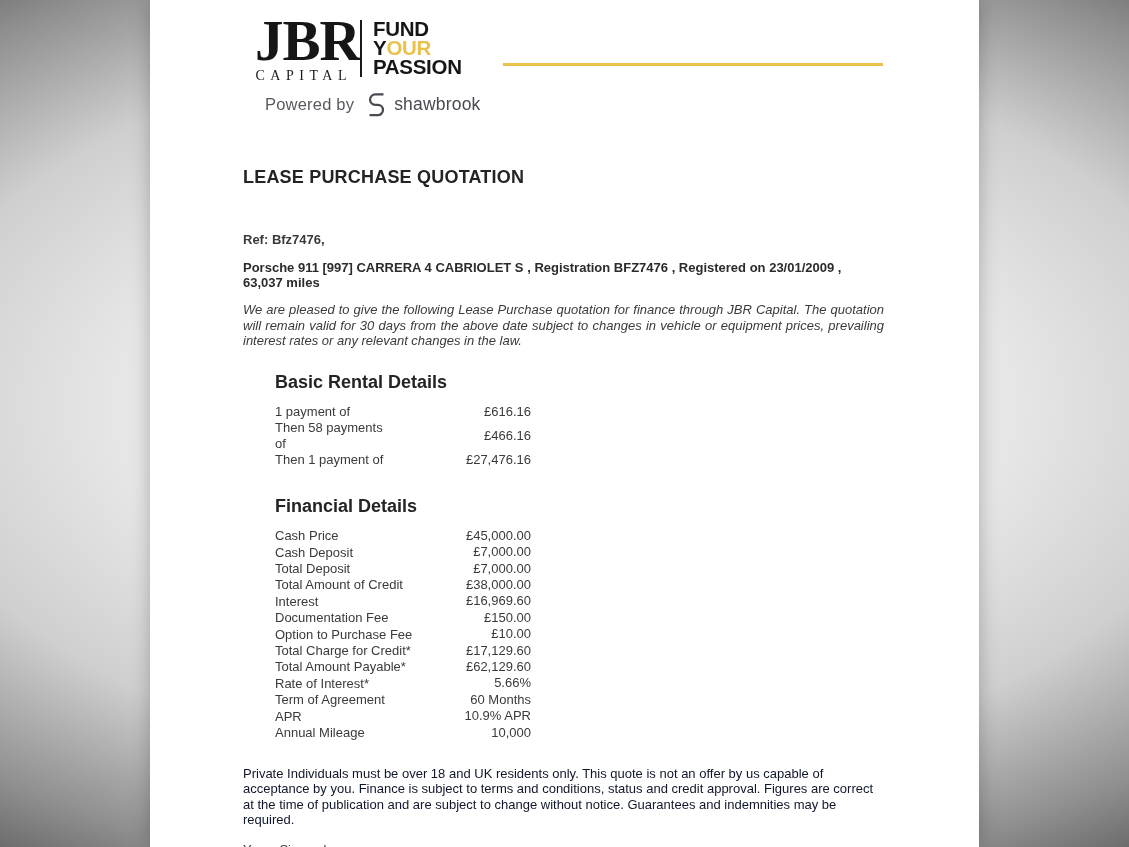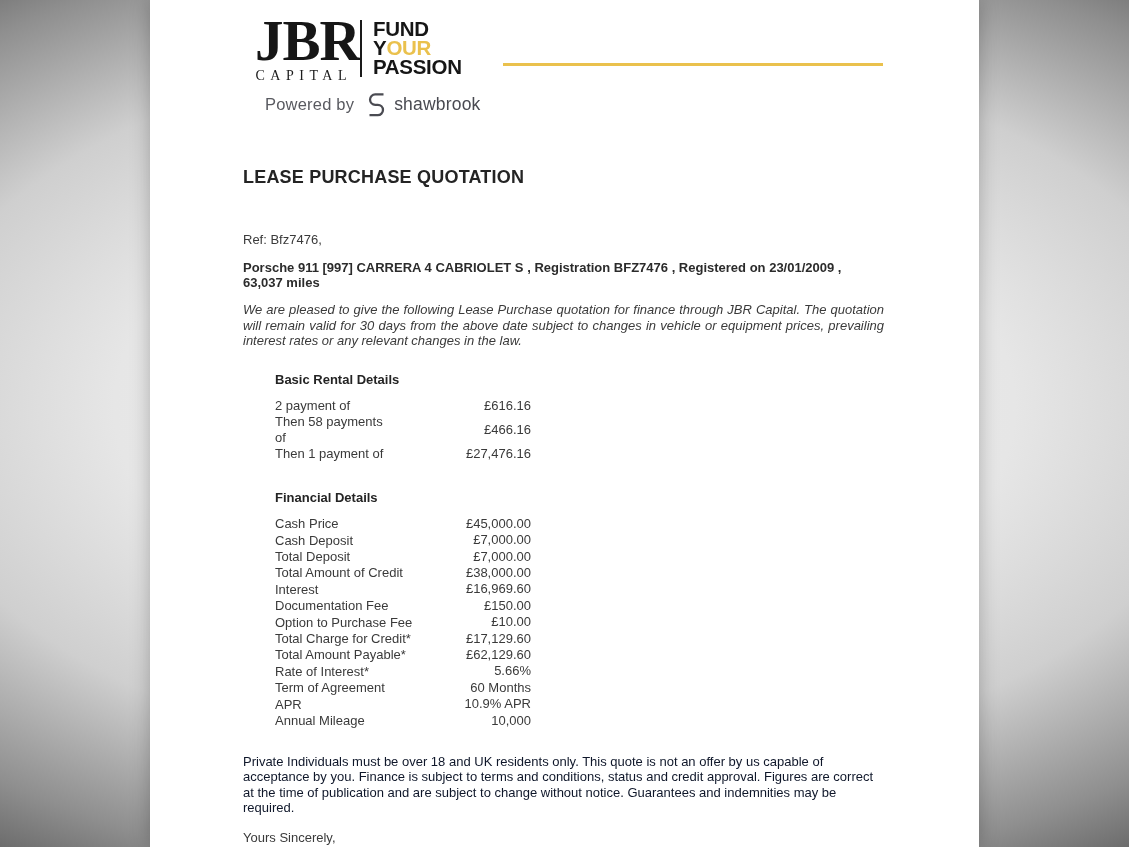--- a/index.html
+++ b/index.html
@@ -79,34 +79,34 @@
   .partner-name { font-size: 17.5px; color: #494a51; font-weight: 500; letter-spacing: 0.2px; }
 
   
   .doc-title {
     margin-top: 49px;
     font-size: 18px;
     font-weight: 700;
     letter-spacing: 0.2px;
     color: #242424;
   }
-  .ref-line { margin-top: 44px; font-size: 13px; color: #3a3a3a; }
+  .ref-line { margin-top: 44px; font-size: 13px; color: #3a3a3a; font-weight: bold; }
   .vehicle-line { margin-top: 13px; font-size: 13px; font-weight: 700; color: #2b2b2b; }
   .intro-para {
     margin-top: 12px;
     font-size: 13px;
     line-height: 15.5px;
     color: #3a3a3a;
     text-align: justify;
     font-style: italic;
   }
 
   .section { margin-left: 32px; }
   .section-heading {
-    font-size: 13px;
+    font-size: 18px;
     font-weight: 700;
     color: #242424;
   }
   .h-basic { margin-top: 23px; }
   .h-financial { margin-top: 28px; }
 
   .detail-table { margin-top: 11px; width: 256px; }
   .detail-row { display: flex; align-items: center; }
   .detail-row .cell-label {
     font-size: 13px; line-height: 15.8px; color: #3a3a3a;
@@ -164,21 +164,21 @@
 
   <div class="vehicle-line">Porsche 911 [997] CARRERA 4 CABRIOLET S , Registration BFZ7476 , Registered on 23/01/2009 , 63,037 miles</div>
 
   <div class="intro-para">We are pleased to give the following Lease Purchase quotation for finance through JBR Capital. The quotation will remain valid for 30 days from the above date subject to changes in vehicle or equipment prices, prevailing interest rates or any relevant changes in the law.</div>
 
   <div class="section">
     <div class="section-heading h-basic">Basic Rental Details</div>
     <div class="detail-table t-basic">
 
         <div class="detail-row">
-          <span class="cell-label">2 payment of</span>
+          <span class="cell-label">1 payment of</span>
           <span class="cell-value">£616.16</span>
         </div>
 
         <div class="detail-row">
           <span class="cell-label">Then 58 payments of</span>
           <span class="cell-value">£466.16</span>
         </div>
 
         <div class="detail-row">
           <span class="cell-label">Then 1 payment of</span>

